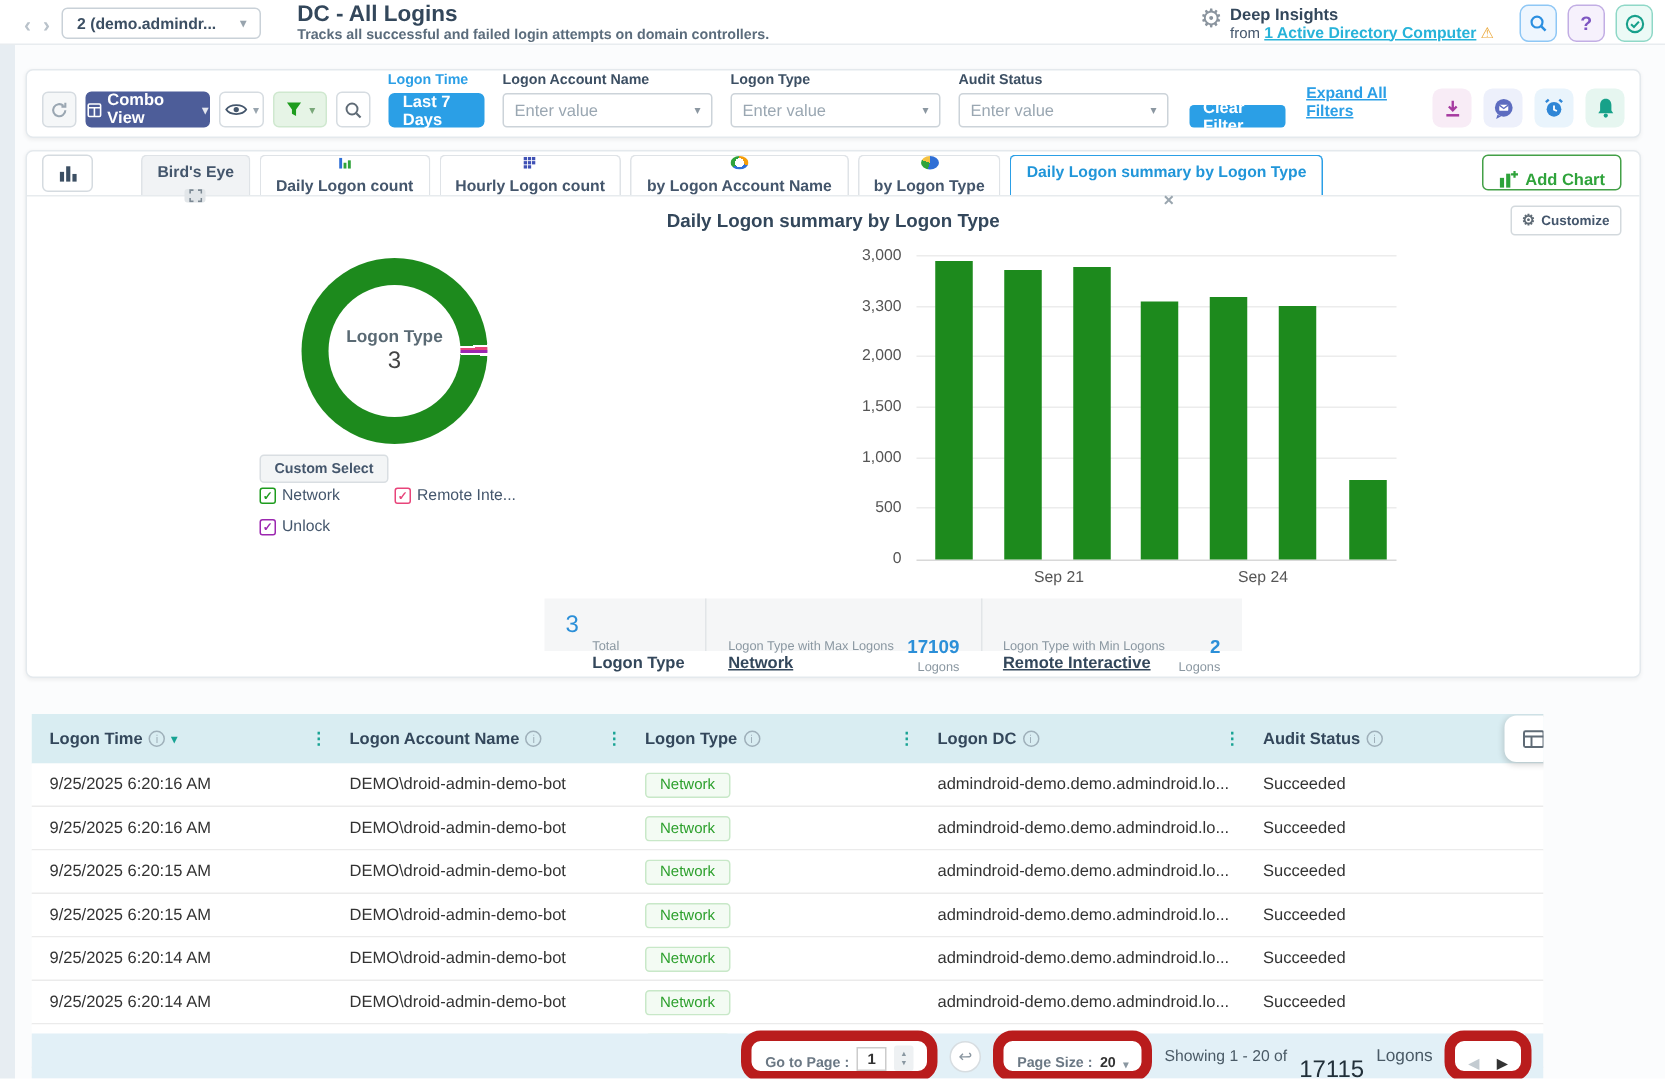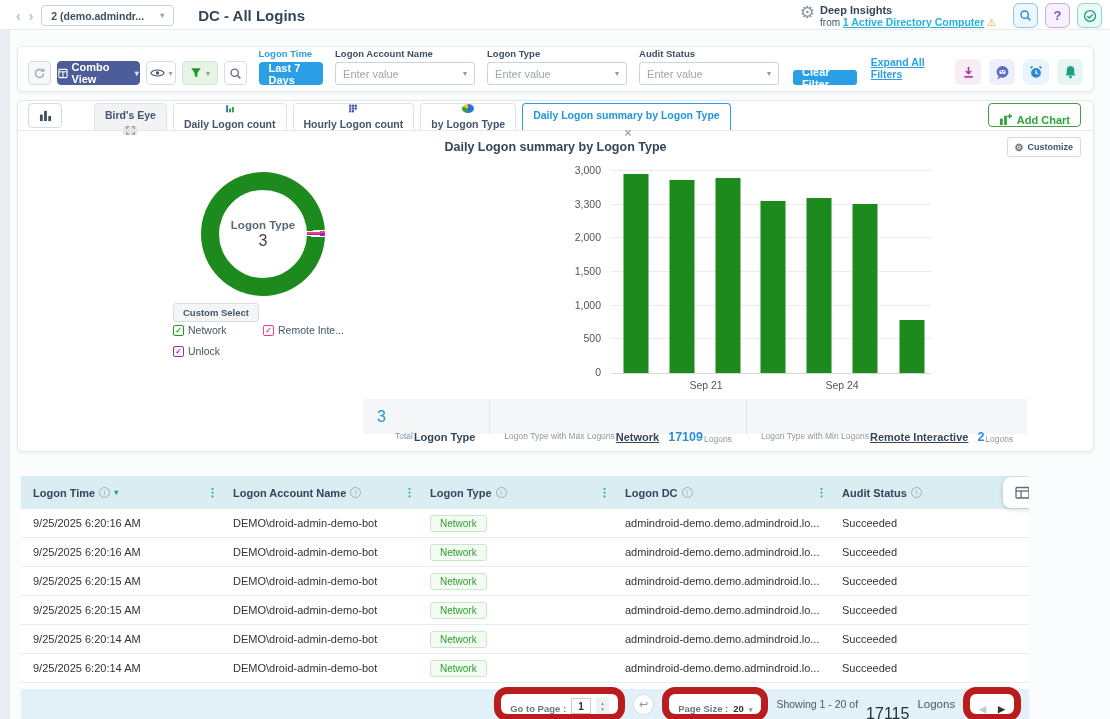--- a/index.html
+++ b/index.html
@@ -102,21 +102,21 @@
   .xtick { position:absolute; top:100%; margin-top:6px; transform:translateX(-50%); font-size:10.5px; color:#555;}
   .stats { position:absolute; left:345px; top:268px; height:35px; display:flex; align-items:center;
     background:#f5f6f7;}
   .stat { display:flex; align-items:center; gap:9px; padding:0 14px; height:100%;}
   .stat + .stat { border-left:1px solid #e2e5e8;}
   .stat-big { font-size:16px; color:#2b8fd8;}
   .stat-mini { font-size:8.5px; color:#8a97a1;}
   .stat-name { font-size:11px; font-weight:bold; color:#33475b; text-decoration:underline;}
   .stat-name2 { font-size:11px; font-weight:bold; color:#33475b;}
   .stat-val { font-size:12.5px; font-weight:bold; color:#2b8fd8; text-align:right;}
-  .stat-col { display:flex; flex-direction:row; gap:1px;margin-top:40px;}
+  .stat-col { display:flex; flex-direction:column; gap:1px;margin-top:40px;}
   
   .tablewrap { position:absolute; left:11px; top:446px; bottom:0; width:1008px; overflow:hidden;}
   .thead { display:flex; height:33px; background:#d9edf2; align-items:center;
     font-size:11px; font-weight:bold; color:#33475b;}
   .hcell { display:flex; align-items:center; gap:4px; padding-left:12px; height:100%;}
   .kebab { margin-left:auto; color:#18a394; font-size:11px; margin-right:3px; cursor:pointer;}
   .info { width:11px; height:11px; border:1px solid #9fb0ba; border-radius:50%; color:#9fb0ba;
     font-size:7.5px; display:flex; align-items:center; justify-content:center; font-weight:normal;}
   .sortcaret { color:#18a394; font-size:8px; cursor:pointer;}
   .c1{width:200px;} .c2{width:197px;} .c3{width:195px;} .c4{width:217px;} .c5{width:199px;}
@@ -149,20 +149,21 @@
 
 <div class="topbar">
   <span class="navchev">‹</span>
   <span class="navchev">›</span>
   <div class="tenant">
     <span>2 (demo.admindr...</span>
     <span class="caret">▾</span>
   </div>
   <div class="titleblock">
     <div class="page-title">DC - All Logins</div>
+    <div class="page-subtitle">Tracks all successful and failed login attempts on domain controllers.</div>
   </div>
   <div class="deep">
     <span class="gearico">⚙</span>
     <div>
       <div class="di-title">Deep Insights</div>
       <div class="di-from"><span>from</span>
         <span class="di-link">1 Active Directory Computer</span>
         <span class="warn">⚠</span>
       </div>
     </div>
@@ -316,20 +317,24 @@
               <rect x="5.3" y="1" width="3.4" height="3.4"></rect>
               <rect x="9.6" y="1" width="3.4" height="3.4"></rect>
               <rect x="1" y="5.3" width="3.4" height="3.4"></rect>
               <rect x="5.3" y="5.3" width="3.4" height="3.4"></rect>
               <rect x="9.6" y="5.3" width="3.4" height="3.4"></rect>
               <rect x="1" y="9.6" width="3.4" height="3.4"></rect>
               <rect x="5.3" y="9.6" width="3.4" height="3.4"></rect>
             </g>
           </svg>
         <span>Hourly Logon count</span>
+      </div>
+      <div class="tab">
+        <span class="pieicon" style="background:radial-gradient(circle,#fff 0 3px,transparent 3px),conic-gradient(#f59e0b 0 30%,#2f6fd6 30% 65%,#2fa33b 65% 100%);"></span>
+        <span>by Logon Account Name</span>
       </div>
       <div class="tab">
         <span class="pieicon" style="background:conic-gradient(#2f6fd6 0 55%,#2fa33b 55% 80%,#f5c242 80% 100%);"></span>
         <span>by Logon Type</span>
       </div>
       <div class="tab activetab">
         <svg width="12" height="12" viewBox="0 0 14 14">
             <rect x="1" y="5" width="3" height="8" fill="#2fa33b"></rect>
             <rect x="5.5" y="2" width="3" height="11" fill="#2fa33b"></rect>
             <rect x="10" y="6.5" width="3" height="6.5" fill="#f59e0b"></rect>

